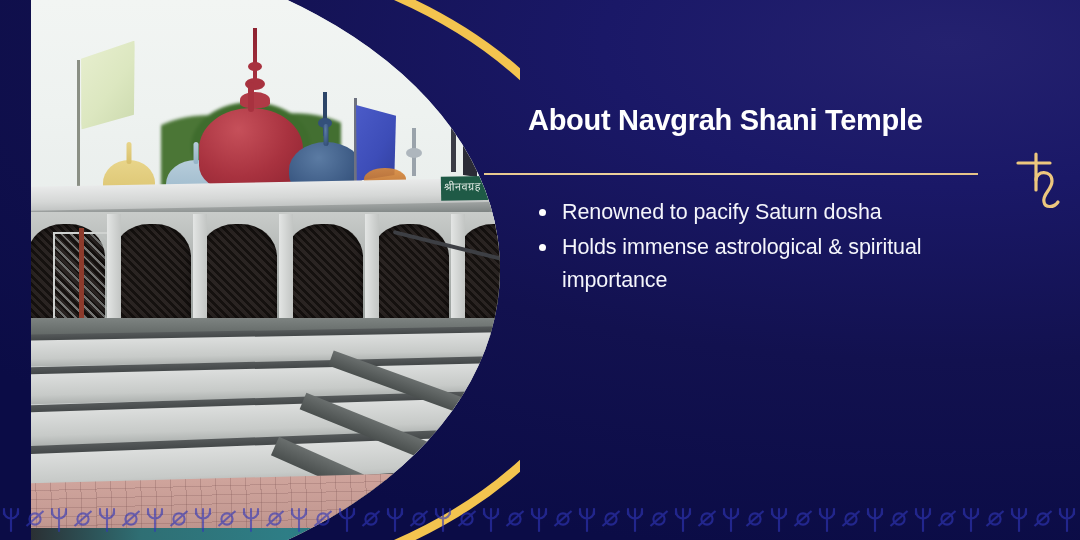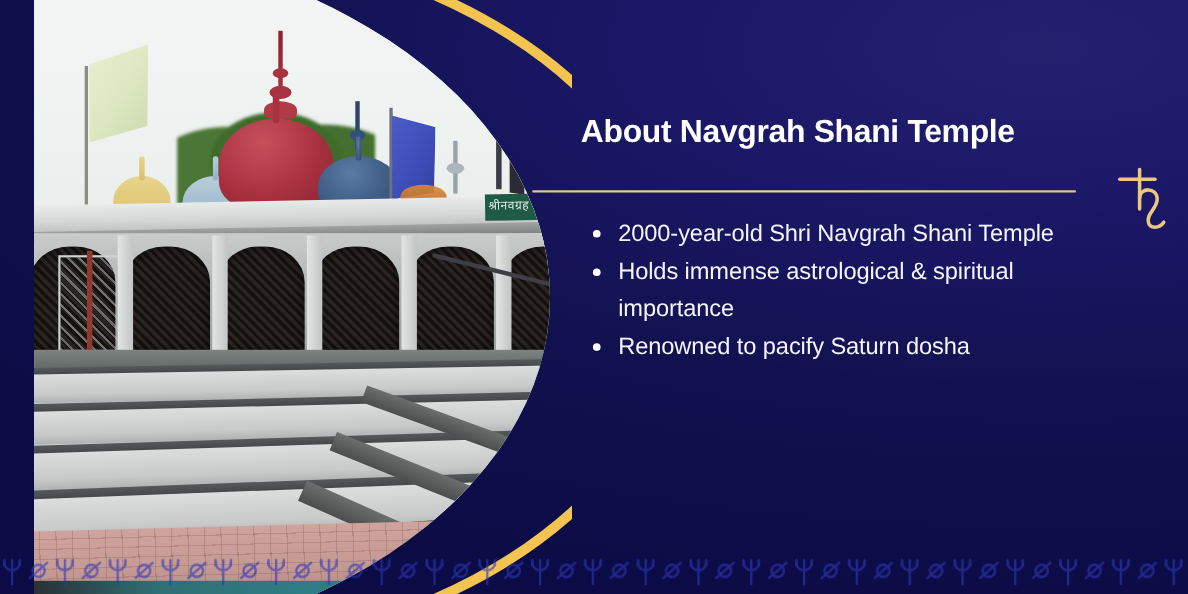--- a/index.html
+++ b/index.html
@@ -378,23 +378,22 @@
 
     <svg class="saturn" viewBox="0 0 58 62">
       <g fill="none" stroke="#edc77e" stroke-width="3.2" stroke-linecap="round">
         <line x1="4" y1="13" x2="36" y2="13"></line>
         <path d="M 22,4 L 22,40"></path>
         <path d="M 22,30 C 22,20 38,20 38,31 C 38,40 28,44 30,52 C 31,58 40,58 44,52"></path>
       </g>
     </svg>
 
     <ul class="bullets">
-      <li>2000-year-old Shri Navgrah Shani Temple</li>
+      <li>Renowned to pacify Saturn dosha</li>
       <li>Holds immense astrological &amp; spiritual importance</li>
-      <li>Renowned to pacify Saturn dosha</li>
     </ul>
   </div>
 
   <svg class="symbol-band" viewBox="0 0 1080 42" preserveAspectRatio="none">
     <defs>
       <g id="trishul">
         <g fill="none" stroke="#2f35b8" stroke-width="2.1" stroke-linecap="round">
           <line x1="9" y1="4" x2="9" y2="26"></line>
           <path d="M 2,6 C 2,16 16,16 16,6"></path>
           <line x1="2" y1="4" x2="2" y2="9"></line>

